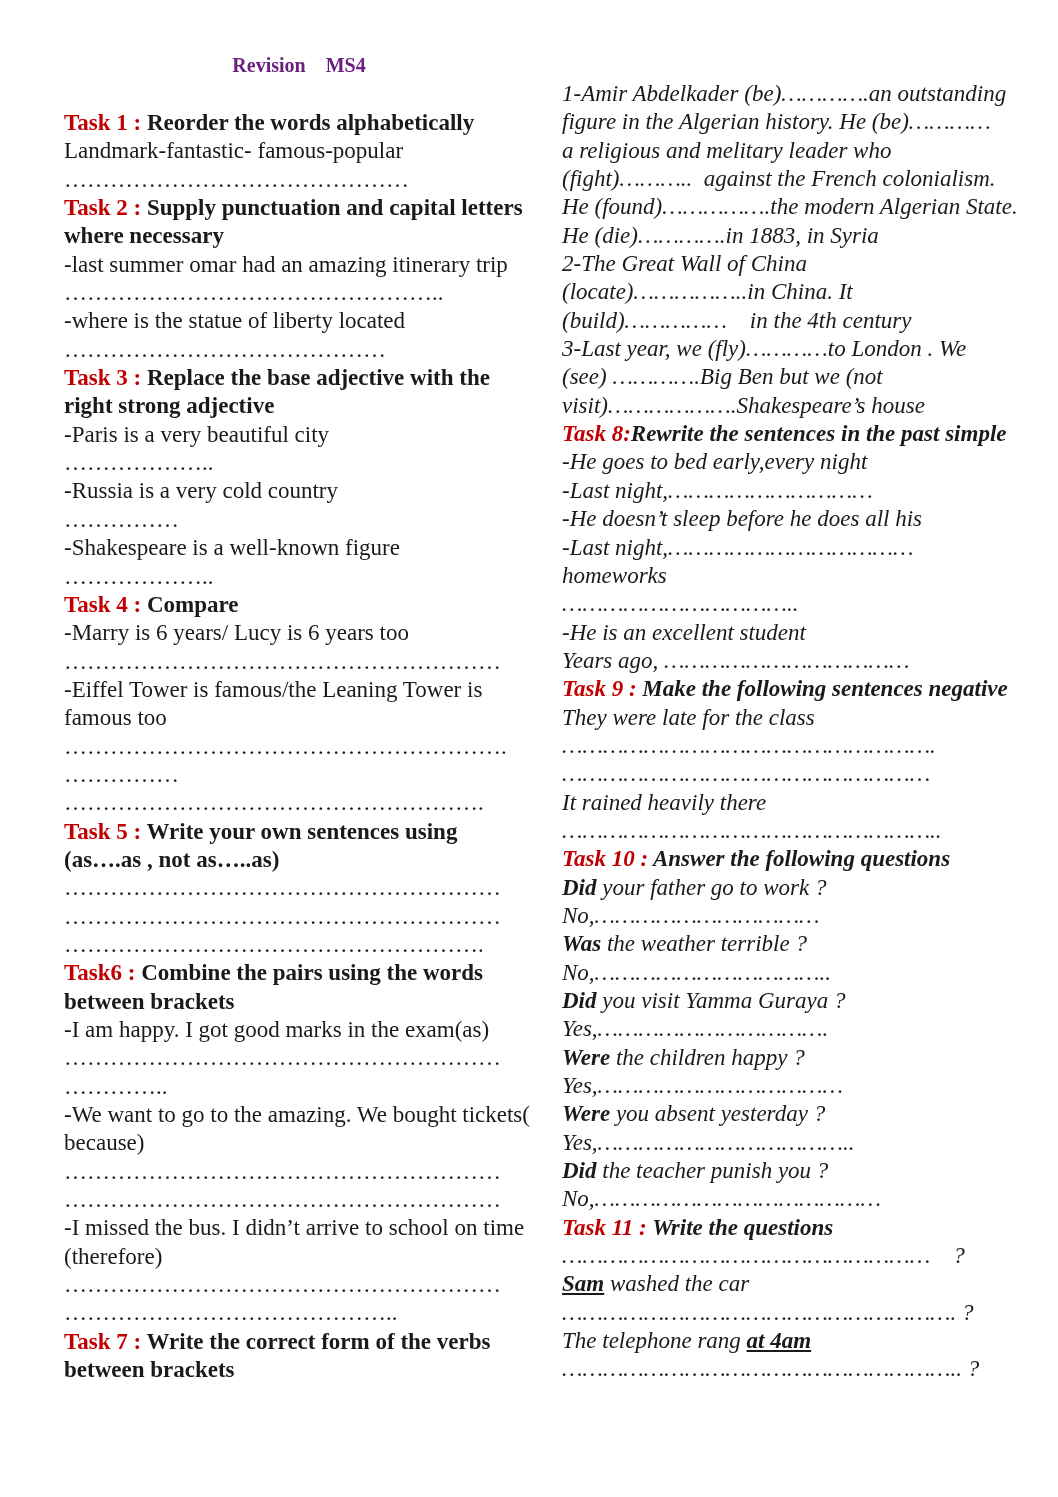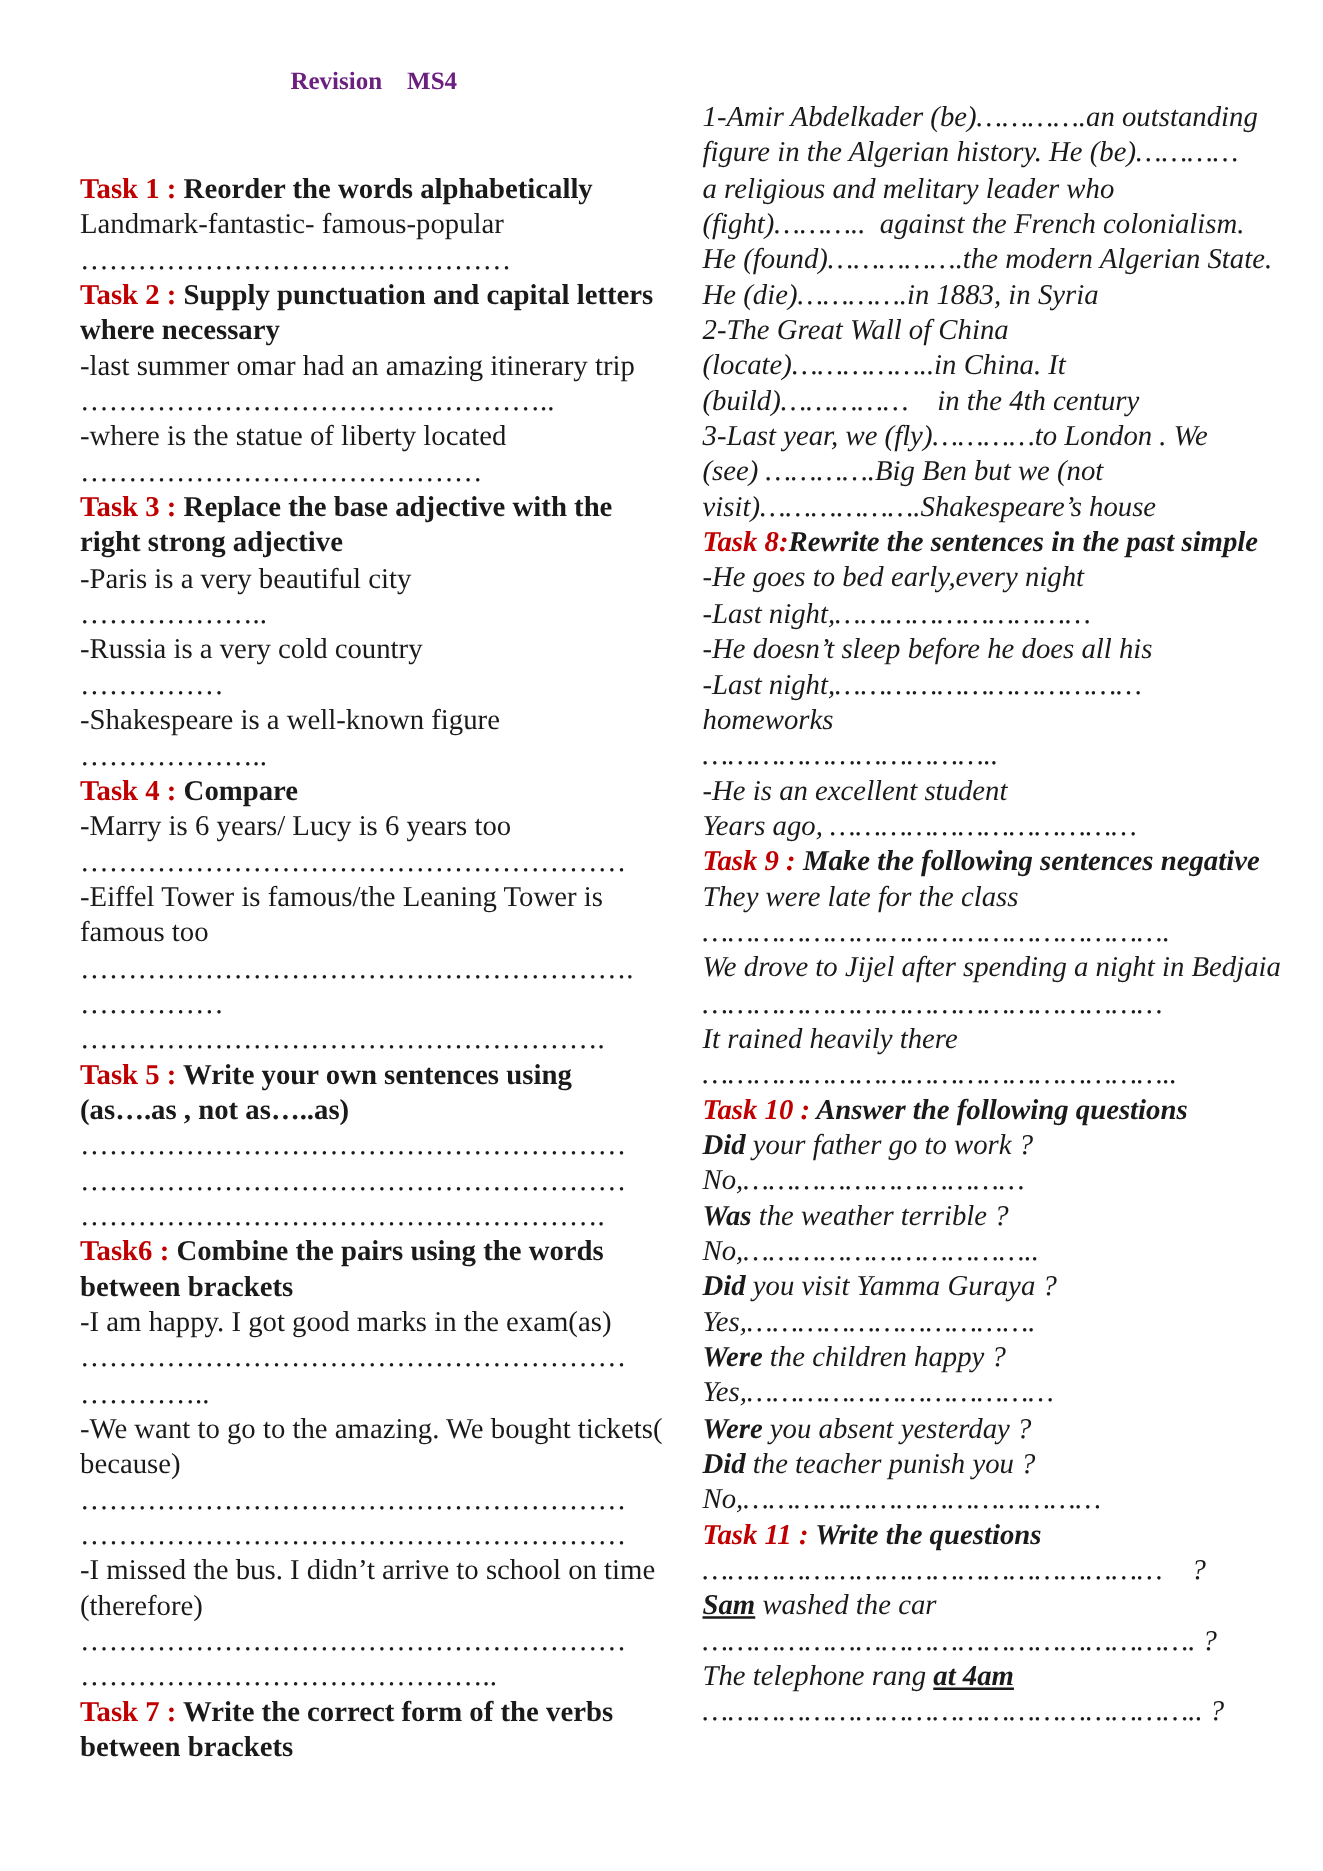--- a/index.html
+++ b/index.html
@@ -25,21 +25,21 @@
     text-align:center;
     font-size:20px;
     font-weight:bold;
     color:var(--title-purple);
     white-space:pre;
   }
   .col{
     position:absolute;
     width:482px;
   }
-  .col-left{ left:64px; top:109px;margin-top:28px; }
+  .col-left{ left:64px; top:109px; }
   .col-right{ left:562px; top:80px;font-style:italic; }
   .line{
     margin:0;
     font-size:23px;
     line-height:28.35px;
     white-space:pre;
   }
   .seg-task{ color:var(--task-red); font-weight:bold; }
   .seg-heading{ font-weight:bold; }
   .seg-bold{ font-weight:bold; }
@@ -116,34 +116,34 @@
       <p class="line"><span class="seg-text">-Last night,</span><span class="seg-text">…………………………</span></p>
       <p class="line"><span class="seg-text">-He doesn’t sleep before he does all his</span></p>
       <p class="line"><span class="seg-text">-Last night,</span><span class="seg-text">………………………………</span></p>
       <p class="line"><span class="seg-text">homeworks</span></p>
       <p class="line"><span class="seg-text">……………………………..</span></p>
       <p class="line"><span class="seg-text">-He is an excellent student</span></p>
       <p class="line"><span class="seg-text">Years ago, </span><span class="seg-text">………………………………</span></p>
       <p class="line"><span class="seg-task">Task 9 : </span><span class="seg-heading">Make the following sentences negative</span></p>
       <p class="line"><span class="seg-text">They were late for the class</span></p>
       <p class="line"><span class="seg-text">……………………………………………….</span></p>
-      <p class="line"><span class="seg-text">We drove to Jijel after spending a night in Bedjaia</span></p>
       <p class="line"><span class="seg-text">………………………………………………</span></p>
       <p class="line"><span class="seg-text">It rained heavily there</span></p>
       <p class="line"><span class="seg-text">………………………………………………..</span></p>
       <p class="line"><span class="seg-task">Task 10 : </span><span class="seg-heading">Answer the following questions</span></p>
       <p class="line"><span class="seg-bold">Did</span><span class="seg-text"> your father go to work ?</span></p>
       <p class="line"><span class="seg-text">No,</span><span class="seg-text">……………………………</span></p>
       <p class="line"><span class="seg-bold">Was</span><span class="seg-text"> the weather terrible ?</span></p>
       <p class="line"><span class="seg-text">No,</span><span class="seg-text">……………………………..</span></p>
       <p class="line"><span class="seg-bold">Did</span><span class="seg-text"> you visit Yamma Guraya ?</span></p>
       <p class="line"><span class="seg-text">Yes,</span><span class="seg-text">…………………………….</span></p>
       <p class="line"><span class="seg-bold">Were</span><span class="seg-text"> the children happy ?</span></p>
       <p class="line"><span class="seg-text">Yes,</span><span class="seg-text">………………………………</span></p>
       <p class="line"><span class="seg-bold">Were</span><span class="seg-text"> you absent yesterday ?</span></p>
+      <p class="line"><span class="seg-text">Yes,</span><span class="seg-text">………………………………..</span></p>
       <p class="line"><span class="seg-bold">Did</span><span class="seg-text"> the teacher punish you ?</span></p>
       <p class="line"><span class="seg-text">No,</span><span class="seg-text">……………………………………</span></p>
       <p class="line"><span class="seg-task">Task 11 : </span><span class="seg-heading">Write the questions</span></p>
       <p class="line"><span class="seg-text">………………………………………………</span><span class="seg-text">    ?</span></p>
       <p class="line"><span class="seg-bu">Sam</span><span class="seg-text"> washed the car</span></p>
       <p class="line"><span class="seg-text">………………………………………………….</span><span class="seg-text"> ?</span></p>
       <p class="line"><span class="seg-text">The telephone rang </span><span class="seg-bu">at 4am</span></p>
       <p class="line"><span class="seg-text">…………………………………………………..</span><span class="seg-text"> ?</span></p>
     </div>
 </div>

